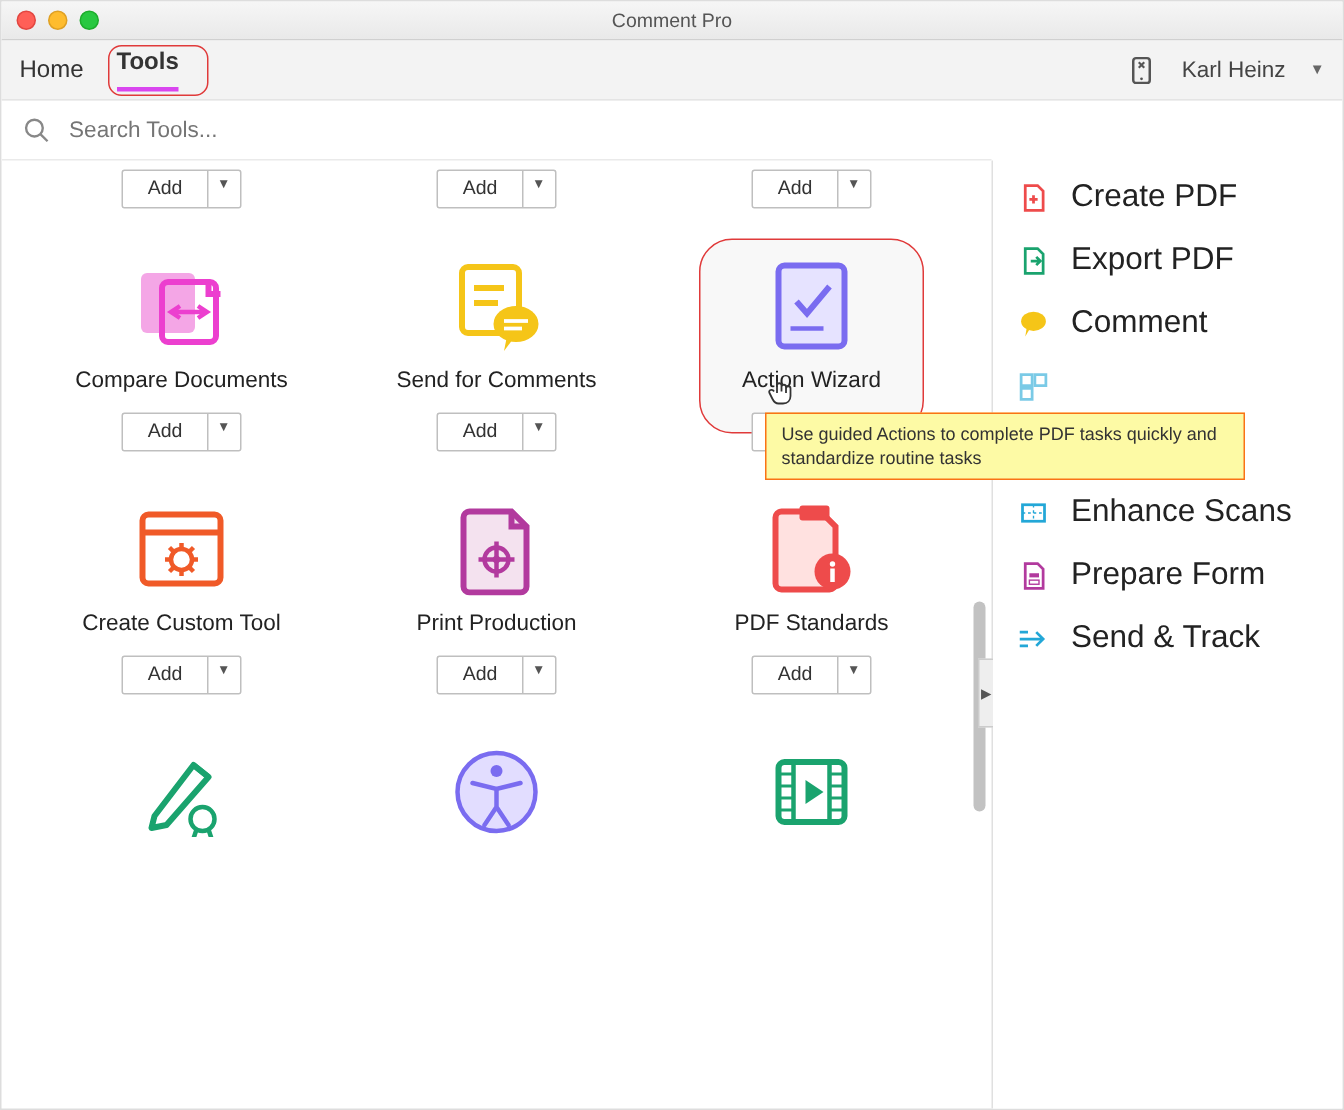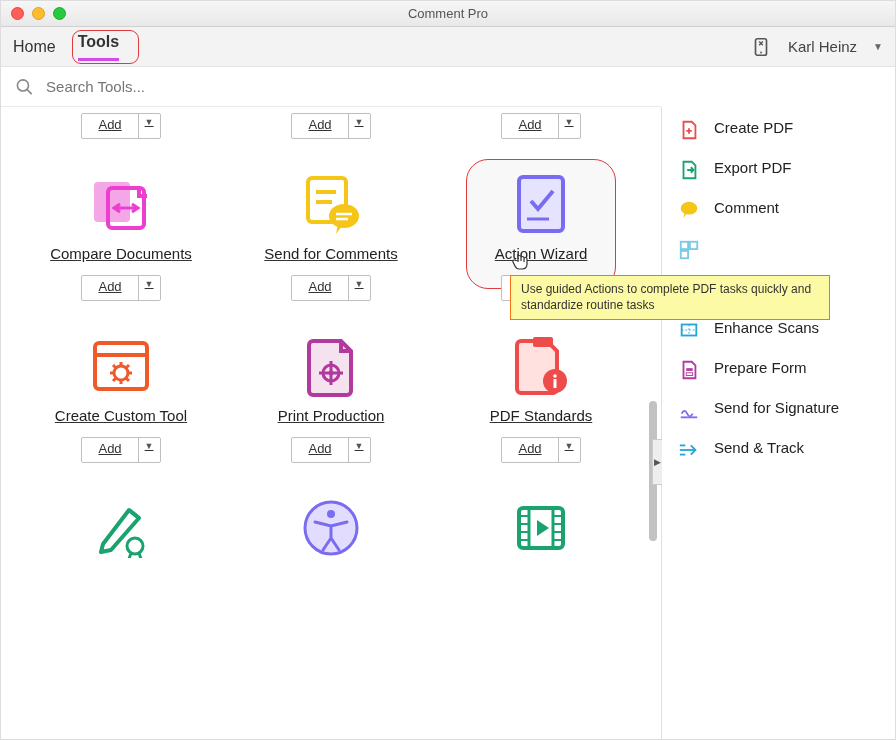--- a/index.html
+++ b/index.html
@@ -36,21 +36,21 @@
     height:40px; display:flex; align-items:center; padding:0 14px; gap:10px;
     border-bottom:1px solid #eaeaea; background:#fff; width:660px;
   }
   .searchbar input {
     border:none; outline:none; font-size:15px; color:#888; width:100%;
     background:transparent;
   }
   .main { display:flex; height:calc(740px - 26px - 40px - 40px);}
   .grid-wrap { width:660px; overflow:hidden; position:relative; padding-top:6px;}
   .grid { display:grid; grid-template-columns:repeat(3,1fr); gap:30px 10px; padding:0 20px 20px;}
-  .tool { display:flex; flex-direction:column; align-items:center; text-align:center; position:relative;text-decoration:underline;}
+  .tool { display:flex; flex-direction:column; align-items:center; text-align:center; position:relative;}
   .iconbox { width:70px; height:70px; display:flex; align-items:center; justify-content:center; margin-bottom:6px;}
   .tool-label { font-size:15px; color:#222; line-height:1.2; min-height:20px;}
   .addbtn { margin-top:10px; display:inline-flex; border:1px solid var(--border-color); background:#fff; height:26px; border-radius:2px;}
   .addbtn span:first-child { padding:3px 16px; font-size:13px; border-right:1px solid var(--border-color);}
   .addbtn span:last-child { padding:3px 6px; font-size:9px; color:#555;}
   .row0 { margin-top:-10px;}
   .hover-ring {
     position:absolute; width:150px; height:130px; border:1.5px solid #e03a3a;
     border-radius:22px; top:-10px; left:50%; transform:translateX(-50%); pointer-events:none;
     background:#f8f8f8; z-index:-1;
@@ -58,21 +58,21 @@
   .tooltip {
     position:absolute; left:510px; top:275px; z-index:5;
     background:#fdfaa5; border:1px solid #f97316; padding:6px 10px;
     font-size:12px; color:#333; width:320px; line-height:1.3;
   }
   .right {
     flex:1; border-left:1px solid #e0e0e0; padding:12px 16px;
     display:flex; flex-direction:column; gap:18px; background:#fff; position:relative;
     min-width:0;
   }
-  .side-item { display:flex; align-items:flex-start; gap:14px; font-size:15px; color:#222; cursor:pointer; white-space:nowrap;}
+  .side-item { display:flex; align-items:flex-end; gap:14px; font-size:21px; color:#222; cursor:pointer; white-space:nowrap;}
   .side-icon { width:22px; height:22px; flex-shrink:0;}
   .side-collapse {
     position:absolute; left:-10px; top:332px; width:10px; height:46px;
     background:#eee; border:1px solid #ccc; border-right:none;
     display:flex; align-items:center; justify-content:center; font-size:9px; color:#555;
   }
   .scroll-thumb {
     position:absolute; width:8px; height:140px; background:#c2c2c2; border-radius:4px;
     left:648px; top:294px;
   }
@@ -349,27 +349,20 @@
     <div class="side-item">
       <svg class="side-icon" viewBox="0 0 24 24">
           <path d="M6 3h9l4 4v14H6z" fill="none" stroke="#b23a9e" stroke-width="2"></path>
           <rect x="9" y="10" width="7" height="3" fill="#b23a9e"></rect>
           <rect x="9" y="15" width="7" height="3" fill="none" stroke="#b23a9e"></rect>
         </svg>
       <span>Prepare Form</span>
     </div>
     <div class="side-item">
       <svg class="side-icon" viewBox="0 0 24 24">
-          <path d="M4 16c2-4 4-4 6 0s4 4 6 0" fill="none" stroke="#7a6cf0" stroke-width="2"></path>
-          <line x1="3" y1="20" x2="21" y2="20" stroke="#7a6cf0" stroke-width="2"></line>
-        </svg>
-      <span>Send for Signature</span>
-    </div>
-    <div class="side-item">
-      <svg class="side-icon" viewBox="0 0 24 24">
           <line x1="2" y1="12" x2="18" y2="12" stroke="#23a7d7" stroke-width="2"></line>
           <polyline points="14,7 19,12 14,17" fill="none" stroke="#23a7d7" stroke-width="2"></polyline>
           <line x1="2" y1="7" x2="8" y2="7" stroke="#23a7d7" stroke-width="2"></line>
           <line x1="2" y1="17" x2="8" y2="17" stroke="#23a7d7" stroke-width="2"></line>
         </svg>
       <span>Send &amp; Track</span>
     </div>
   </div>
 </div>
 

